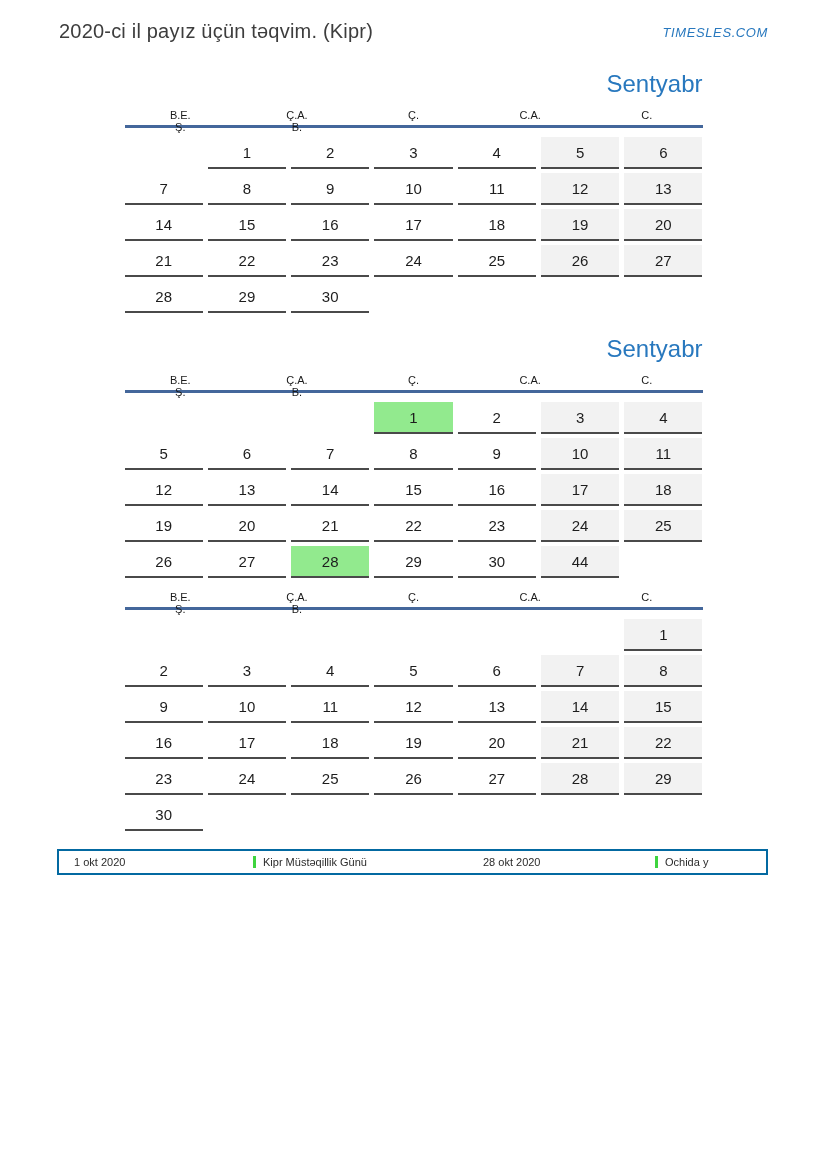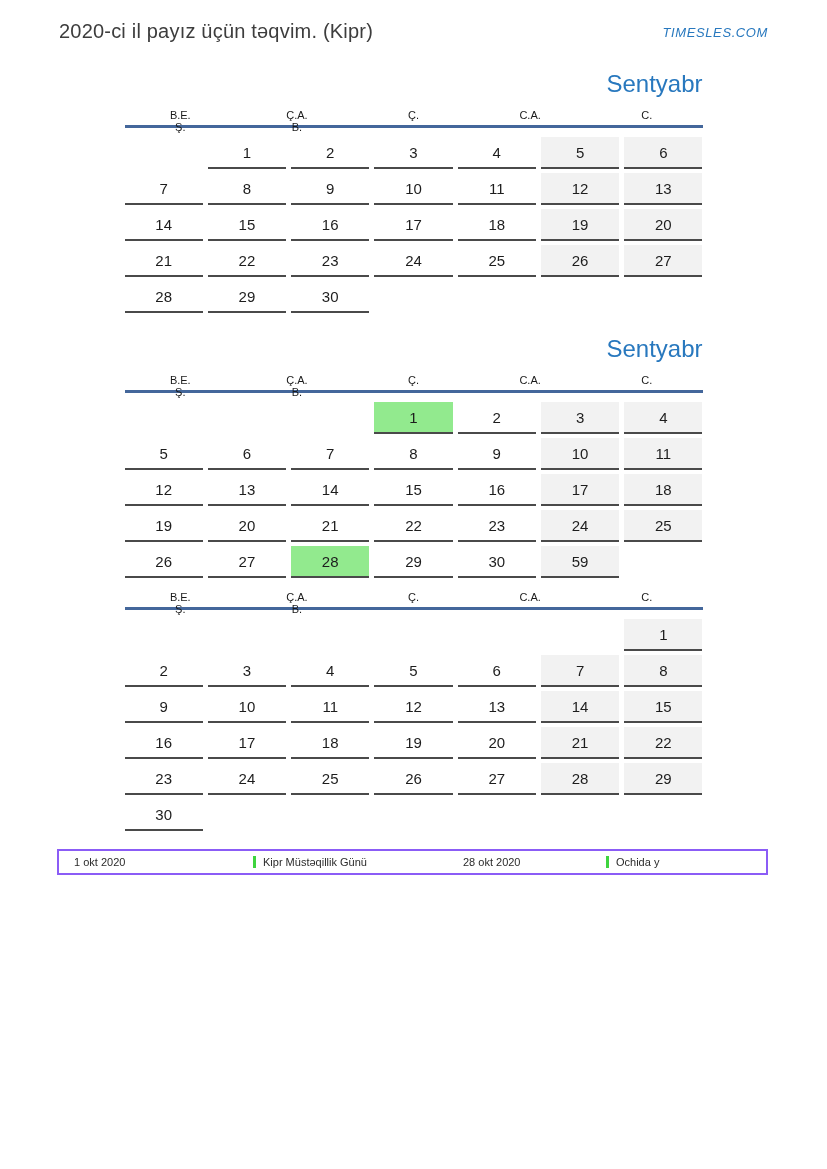--- a/index.html
+++ b/index.html
@@ -76,21 +76,21 @@
     color: #1d1d1d;
   }
   .day-cell.filled { border-bottom: 2px solid var(--underline, #4a4a4a); }
   .day-cell.weekend { background: var(--weekend-bg, #f2f2f2); }
   .day-cell.holiday { background: var(--holiday-green, #92ea8e); }
   .legend {
     position: relative;
     width: 711px;
     height: 26px;
     margin: 18px 0 0 57px;
-    border: 2px solid #8b5cf6;
+    border: 2px solid #0369a1;
     background: #ffffff;
   }
   .legend-date, .legend-item {
     position: absolute;
     top: 0;
     height: 22px;
     display: flex;
     align-items: center;
     font-size: 11px;
     color: #2b2b2b;
@@ -221,21 +221,21 @@
             <div class="day-cell filled">23</div>
             <div class="day-cell filled weekend">24</div>
             <div class="day-cell filled weekend">25</div>
           </div>
           <div class="week-row">
             <div class="day-cell filled">26</div>
             <div class="day-cell filled">27</div>
             <div class="day-cell filled holiday">28</div>
             <div class="day-cell filled">29</div>
             <div class="day-cell filled">30</div>
-            <div class="day-cell filled weekend">59</div>
+            <div class="day-cell filled weekend">44</div>
             <div class="day-cell"></div>
           </div>
         </div>
       </div>
       <div class="month">
         <div class="day-header-row">
           <div class="day-header">B.E.</div>
           <div class="day-header">Ç.A.</div>
           <div class="day-header">Ç.</div>
           <div class="day-header">C.A.</div>
@@ -301,20 +301,20 @@
         </div>
       </div>
     </div>
 
   <div class="legend">
     <span class="legend-date" style="left:15px">1 okt 2020</span>
     <span class="legend-item" style="left:194px">
       <span class="legend-marker"></span>
       <span>Kipr Müstəqillik Günü</span>
     </span>
-    <span class="legend-date" style="left:404px">28 okt 2020</span>
-    <span class="legend-item" style="left:547px">
+    <span class="legend-date" style="left:424px">28 okt 2020</span>
+    <span class="legend-item" style="left:596px">
       <span class="legend-marker"></span>
       <span>Ochida y</span>
     </span>
   </div>
 
 </div>
 
 </body></html>

